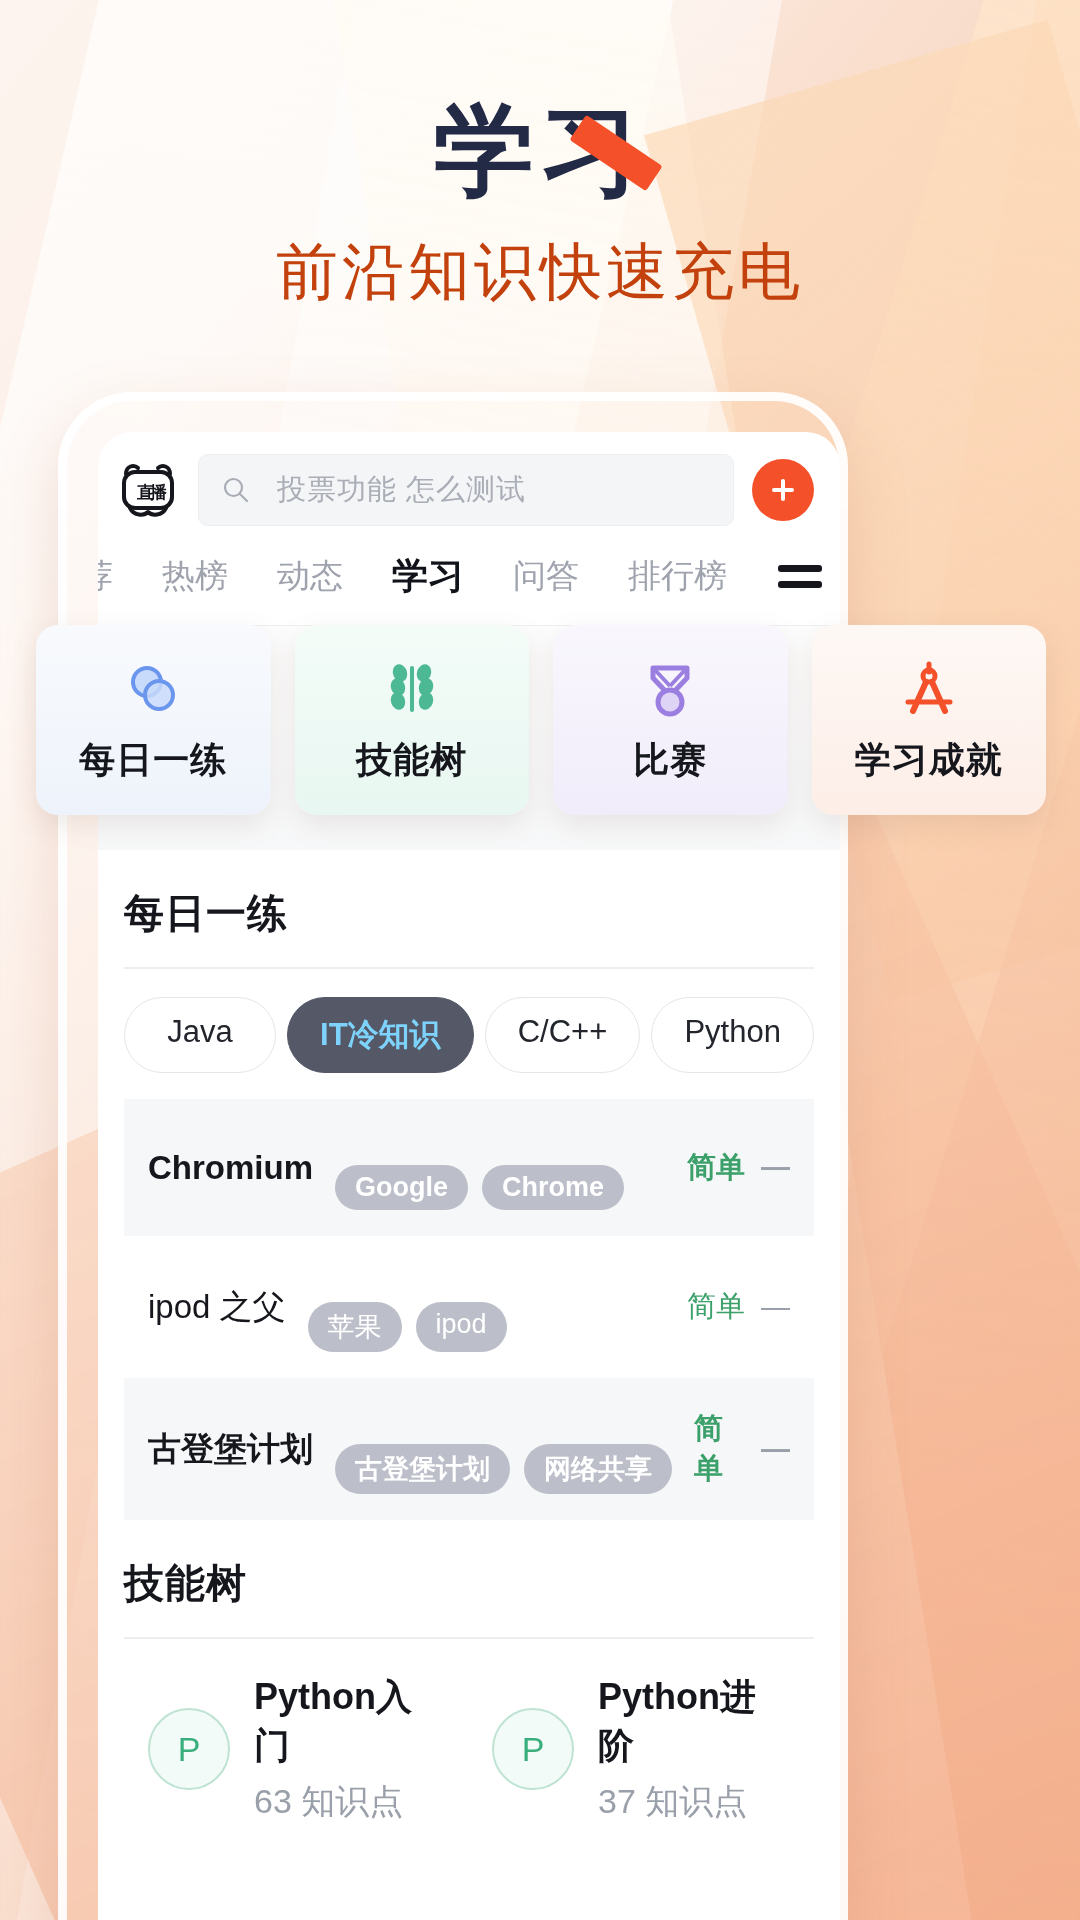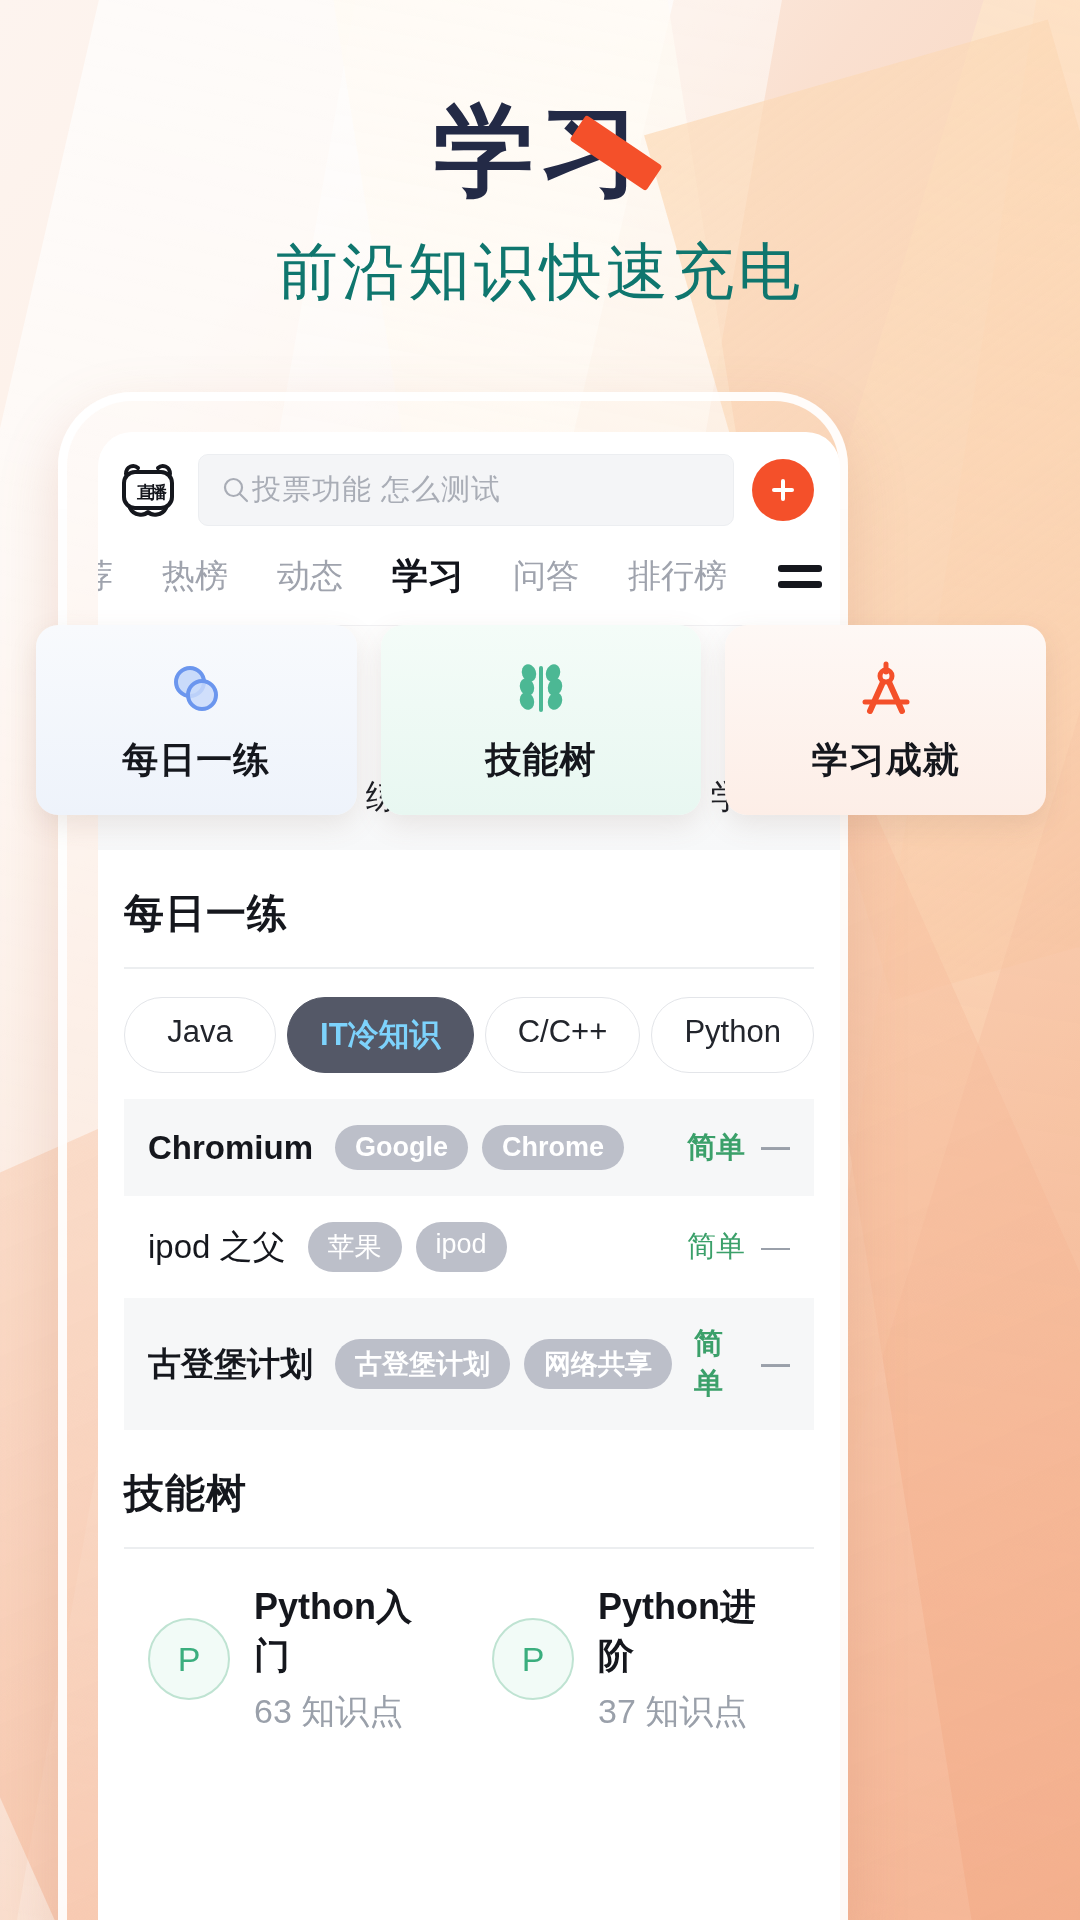--- a/index.html
+++ b/index.html
@@ -69,21 +69,21 @@
     width: 92px; height: 30px;
     background: #f4502a;
     border-radius: 3px;
     transform: rotate(34deg);
     left: 136px; top: 42px;
     pointer-events: none;
   }
   .hero-sub {
     margin-top: 26px;
     font-size: 62px; font-weight: 500;
-    color: #0f766e; letter-spacing: 4px;
+    color: #c2410c; letter-spacing: 4px;
   }
 
   
   .phone-wrap {
     position: absolute;
     left: 58px; top: 392px;
     width: 790px; height: 1540px;
     z-index: 6;
   }
   .phone-frame {
@@ -112,21 +112,21 @@
     position: relative;
     display: flex; align-items: center; justify-content: center;
   }
   .live-badge svg { width: 64px; height: 64px; }
   .search-box {
     flex: 1 1 auto; height: 72px;
     background: #f4f5f7;
     border: 1px solid #eceef1;
     border-radius: 10px;
     display: flex; align-items: center;
-    padding: 0 22px; gap: 1px;
+    padding: 0 22px; gap: 26px;
   }
   .search-icon { width: 30px; height: 30px; flex: 0 0 30px; }
   .search-icon svg { width: 30px; height: 30px; display:block; }
   .search-text {
     font-size: 29px; color: #a9adb6; letter-spacing: 1px;
     white-space: nowrap;
   }
   .plus-btn {
     width: 62px; height: 62px; flex: 0 0 62px;
     border-radius: 50%;
@@ -194,21 +194,21 @@
   .chip.active { background: #545867; color: #7dd3fc; border-color: #545867; font-weight: 600; }
 
   .qlist { margin-top: 26px; }
   .qrow {
     display: flex; align-items: center;
     padding: 26px 24px;
     gap: 22px;
   }
   .qrow.alt { background: #f6f7f8; font-weight: bold; }
   .qtitle { font-size: 33px; color: #15171d; white-space: nowrap; }
-  .qtags { display: flex; gap: 14px; }
+  .qtags { display: flex; gap: 14px; margin-top: 40px; }
   .qtag {
     background: #bcbfc9; color: #fff;
     border-radius: 999px; padding: 7px 20px;
     font-size: 27px; white-space: nowrap;
   }
   .qright { margin-left: auto; display: flex; align-items: center; gap: 16px; }
   .qlevel { font-size: 29px; color: #3ba06a; }
   .qdash { font-size: 29px; color: #9aa0aa; }
 
   
@@ -423,20 +423,31 @@
           <ellipse cx="19" cy="31" rx="7" ry="9" transform="rotate(-18 19 31)"></ellipse>
           <ellipse cx="47" cy="31" rx="7" ry="9" transform="rotate(18 47 31)"></ellipse>
           <ellipse cx="19" cy="45" rx="7" ry="9" transform="rotate(-18 19 45)"></ellipse>
           <ellipse cx="47" cy="45" rx="7" ry="9" transform="rotate(18 47 45)"></ellipse>
         </g>
       </svg>
     </span>
     <span class="flabel">技能树</span>
   </div>
 
+  <div class="fcard fc3">
+    <span class="ficon">
+      <svg viewBox="0 0 66 66">
+        <path d="M16 12 H50 V22 L33 40 L16 22 Z" fill="none" stroke="#9b7fe0" stroke-width="5" stroke-linejoin="round"></path>
+        <line x1="18" y1="14" x2="33" y2="30" stroke="#9b7fe0" stroke-width="4"></line>
+        <line x1="48" y1="14" x2="33" y2="30" stroke="#9b7fe0" stroke-width="4"></line>
+        <circle cx="33" cy="46" r="12" fill="#ded4f6" stroke="#9b7fe0" stroke-width="5"></circle>
+      </svg>
+    </span>
+    <span class="flabel">比赛</span>
+  </div>
 
   <div class="fcard fc4">
     <span class="ficon">
       <svg viewBox="0 0 66 66">
         <path d="M33 8 L33 16" stroke="#f4502a" stroke-width="5" stroke-linecap="round"></path>
         <circle cx="33" cy="20" r="6" fill="none" stroke="#f4502a" stroke-width="5"></circle>
         <path d="M30 26 L17 55" stroke="#f4502a" stroke-width="6" stroke-linecap="round"></path>
         <path d="M36 26 L49 55" stroke="#f4502a" stroke-width="6" stroke-linecap="round"></path>
         <path d="M12 46 L54 46" stroke="#f4502a" stroke-width="5" stroke-linecap="round"></path>
       </svg>

